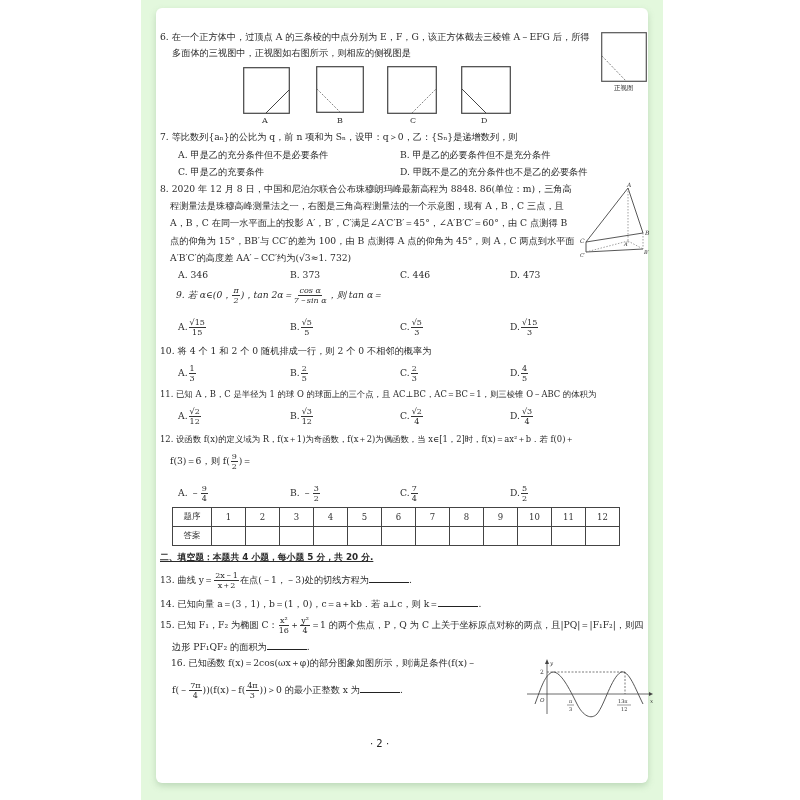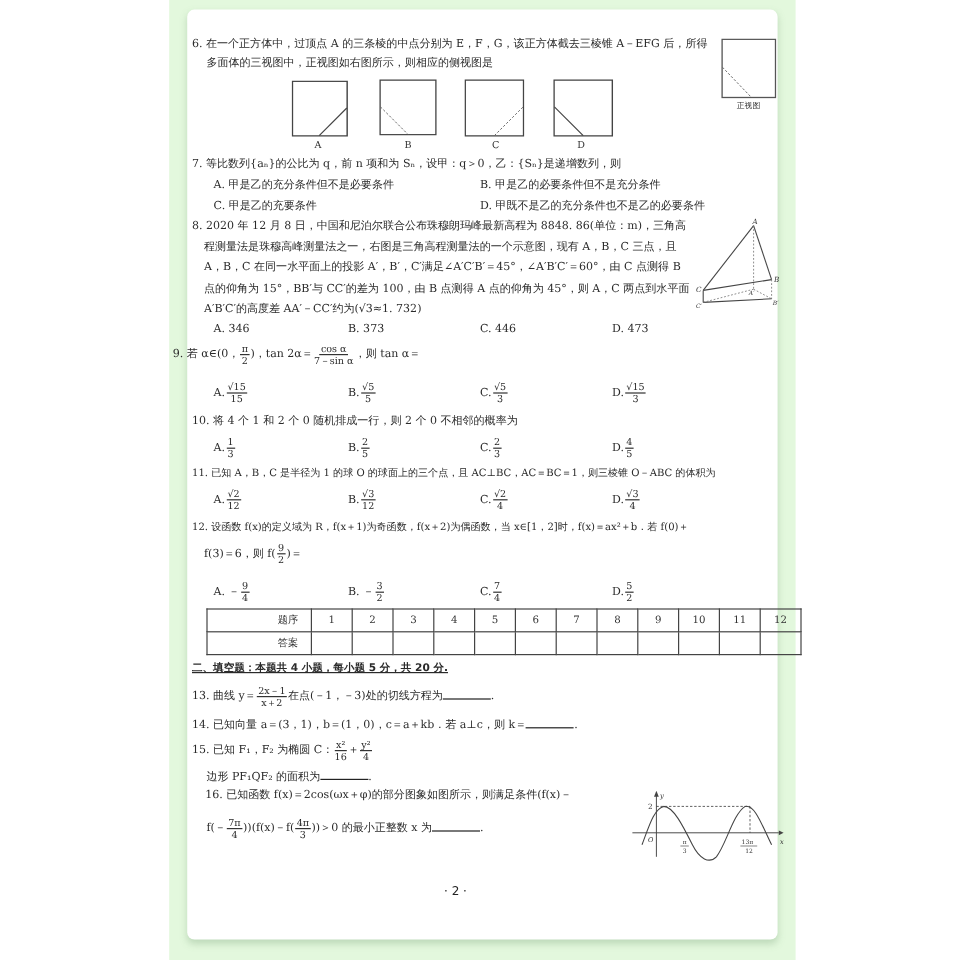--- a/index.html
+++ b/index.html
@@ -18,21 +18,21 @@
   }
   .t { position:absolute; font-size:9.2px; line-height:12px; white-space:nowrap; color:#2a2a2a; }
   .sm { font-size:8.4px; }
   .frac { display:inline-flex; flex-direction:column; align-items:center; vertical-align:middle; font-size:8px; line-height:9px; margin:0 1px; }
   .frac .num { border-bottom:0.8px solid #333; padding:0 1px; }
   .blank { display:inline-block; width:40px; border-bottom:1px solid #222; height:9px; vertical-align:baseline; }
   .box { position:absolute; border:1.2px solid #444; background:#fff; }
   .lbl { position:absolute; font-size:8px; color:#333; }
   table.ans { position:absolute; left:172px; top:507px; border-collapse:collapse; font-size:8.5px; }
   table.ans td { border:1px solid #444; width:33px; height:18px; text-align:center; padding:0; color:#333; }
-  table.ans td.head { width:38px;padding-left:48px; }
+  table.ans td.head { width:38px; }
   .bold { font-family:"DejaVu Sans","Liberation Sans",sans-serif; font-weight:bold; font-size:8.8px; }
   .page { position:absolute; left:370px; top:738px; font-size:10px; font-family:"DejaVu Sans",sans-serif; color:#222; }
 </style>
 </head>
 <body>
 
 <div class="green-bg"></div>
 <div class="card"></div>
 
 <div class="t" style="left:160px;top:31px;text-align:right;">6. 在一个正方体中，过顶点 A 的三条棱的中点分别为 E，F，G，该正方体截去三棱锥 A－EFG 后，所得</div>
@@ -102,21 +102,21 @@
   <line x1="6" y1="72" x2="48" y2="61" stroke="#777" stroke-width="0.7" stroke-dasharray="1.5,1.5"></line>
   <line x1="48" y1="61" x2="63" y2="69" stroke="#777" stroke-width="0.7" stroke-dasharray="1.5,1.5"></line>
   <text x="47" y="7" font-size="6" fill="#333" font-style="italic">A</text>
   <text x="65" y="55" font-size="6" fill="#333" font-style="italic">B</text>
   <text x="0" y="63" font-size="6" fill="#333" font-style="italic">C</text>
   <text x="44" y="66" font-size="5" fill="#333" font-style="italic">A′</text>
   <text x="64" y="74" font-size="5" fill="#333" font-style="italic">B′</text>
   <text x="0" y="77" font-size="5" fill="#333" font-style="italic">C′</text>
 </svg>
 
-<div class="t" style="left:144px;top:286px;">
+<div class="t" style="left:176px;top:286px;font-style:italic;">
   <span>9. 若 α∈(0，</span><span class="frac">
       <span class="num">π</span>
       <span>2</span>
     </span><span>)，tan 2α＝</span><span class="frac">
       <span class="num">cos α</span>
       <span>7－sin α</span>
     </span><span>，则 tan α＝</span>
 </div>
 <div class="t" style="left:178px;top:318px;"><span>A.</span><span class="frac">
       <span class="num">√15</span>
@@ -243,21 +243,21 @@
   <span>14. 已知向量 a＝(3，1)，b＝(1，0)，c＝a＋kb．若 a⊥c，则 k＝</span><span class="blank"></span><span>.</span>
 </div>
 
 <div class="t" style="left:160px;top:616px;">
   <span>15. 已知 F₁，F₂ 为椭圆 C：</span><span class="frac">
       <span class="num">x²</span>
       <span>16</span>
     </span><span>＋</span><span class="frac">
       <span class="num">y²</span>
       <span>4</span>
-    </span>
+    </span><span>＝1 的两个焦点，P，Q 为 C 上关于坐标原点对称的两点，且|PQ|＝|F₁F₂|，则四</span>
 </div>
 <div class="t" style="left:172px;top:640px;">
   <span>边形 PF₁QF₂ 的面积为</span><span class="blank"></span><span>.</span>
 </div>
 
 <div class="t" style="left:171px;top:657px;">16. 已知函数 f(x)＝2cos(ωx＋φ)的部分图象如图所示，则满足条件(f(x)－</div>
 <div class="t" style="left:172px;top:681px;">
   <span>f(－</span><span class="frac">
       <span class="num">7π</span>
       <span>4</span>

